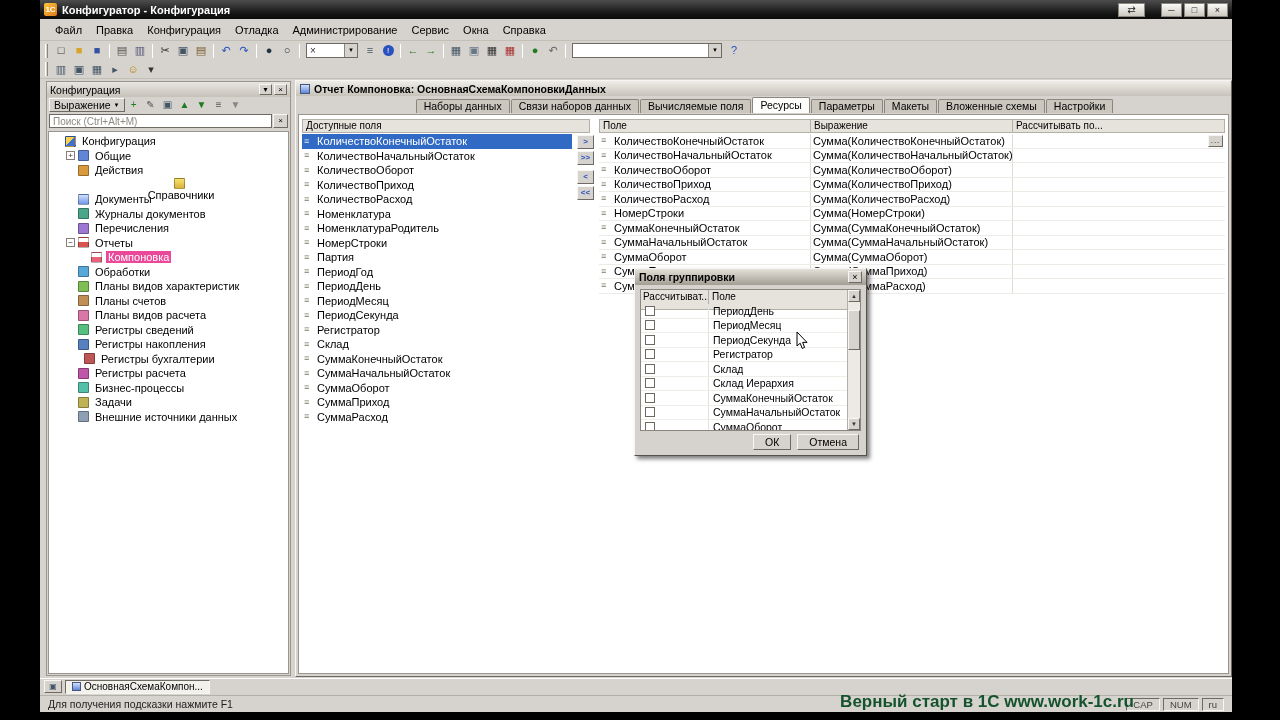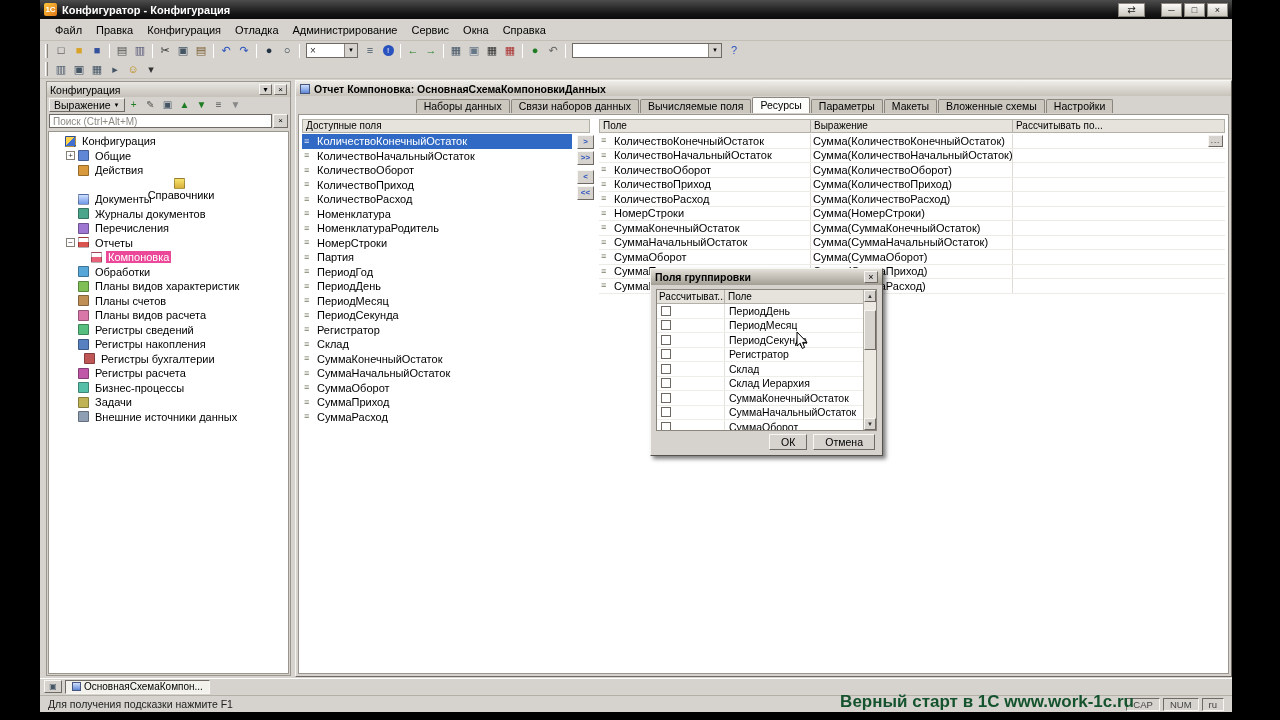--- a/index.html
+++ b/index.html
@@ -99,30 +99,30 @@
   .rh1 { width:212px; } .rh2 { width:202px; } .rh3 { flex:1; }
   .res-rows { position:absolute; left:300px; top:19px; right:3px; bottom:3px; overflow:hidden; }
   .rrow { height:14.5px; display:flex; border-bottom:1px solid #edebe5; }
   .rc { display:flex; align-items:center; padding-left:2px; overflow:hidden; white-space:nowrap;
         border-right:1px solid #dedcd5; }
   .rc1 { width:212px; } .rc2 { width:202px; } .rc3 { flex:1; border-right:none; position:relative; }
   .dots { position:absolute; right:2px; top:1px; width:15px; height:12px; font-size:8px; line-height:10px;
           text-align:center; letter-spacing:1px; }
 
   
-  .dlg { position:absolute; left:610px; top:268px; width:233px; height:188px; background:#d6d3ce;
+  .dlg { position:absolute; left:594px; top:268px; width:233px; height:188px; background:#d6d3ce;
          border:1px solid; border-color:#f7f6f3 #55524c #55524c #f7f6f3; box-shadow:3px 3px 4px rgba(0,0,0,.5);
          z-index:30; }
   .dlg-title { height:16px; display:flex; align-items:center; padding:0 4px; font-weight:bold; font-size:10.5px;
                background:linear-gradient(180deg,#e4e1da,#a29e94); }
   .dlg-x { margin-left:auto; width:14px; height:12px; font-size:9px; line-height:10px; text-align:center;
            font-weight:normal; }
   .dlg-table { position:absolute; left:5px; top:20px; right:5px; height:142px; background:#fff;
                border:1px solid #8a867e; overflow:hidden; }
-  .dlg-thead { height:14px; display:flex; background:#e6e3dc; border-bottom:1px solid #b3b0a8; }
+  .dlg-thead { height:20px; display:flex; background:#e6e3dc; border-bottom:1px solid #b3b0a8; }
   .dth1 { width:68px; border-right:1px solid #b3b0a8; padding-left:2px; font-size:10px; line-height:13px;
           overflow:hidden; white-space:nowrap; }
   .dth2 { flex:1; padding-left:3px; font-size:10px; line-height:13px; }
   .dlg-rows { position:absolute; left:0; top:14px; right:13px; bottom:0; overflow:hidden; }
   .drow { height:14.5px; display:flex; align-items:center; border-bottom:1px solid #efede7; }
   .chkcell { width:68px; height:100%; border-right:1px solid #e4e2dc; display:flex; align-items:center;
              padding-left:4px; flex:none; }
   .chk { width:10px; height:10px; background:#fff; border:1px solid #6e6a63; }
   .dlabel { padding-left:4px; font-size:10.5px; white-space:nowrap; overflow:hidden; }
   .dlg-scroll { position:absolute; right:0; top:0; width:13px; bottom:0; background:#eceae3;

